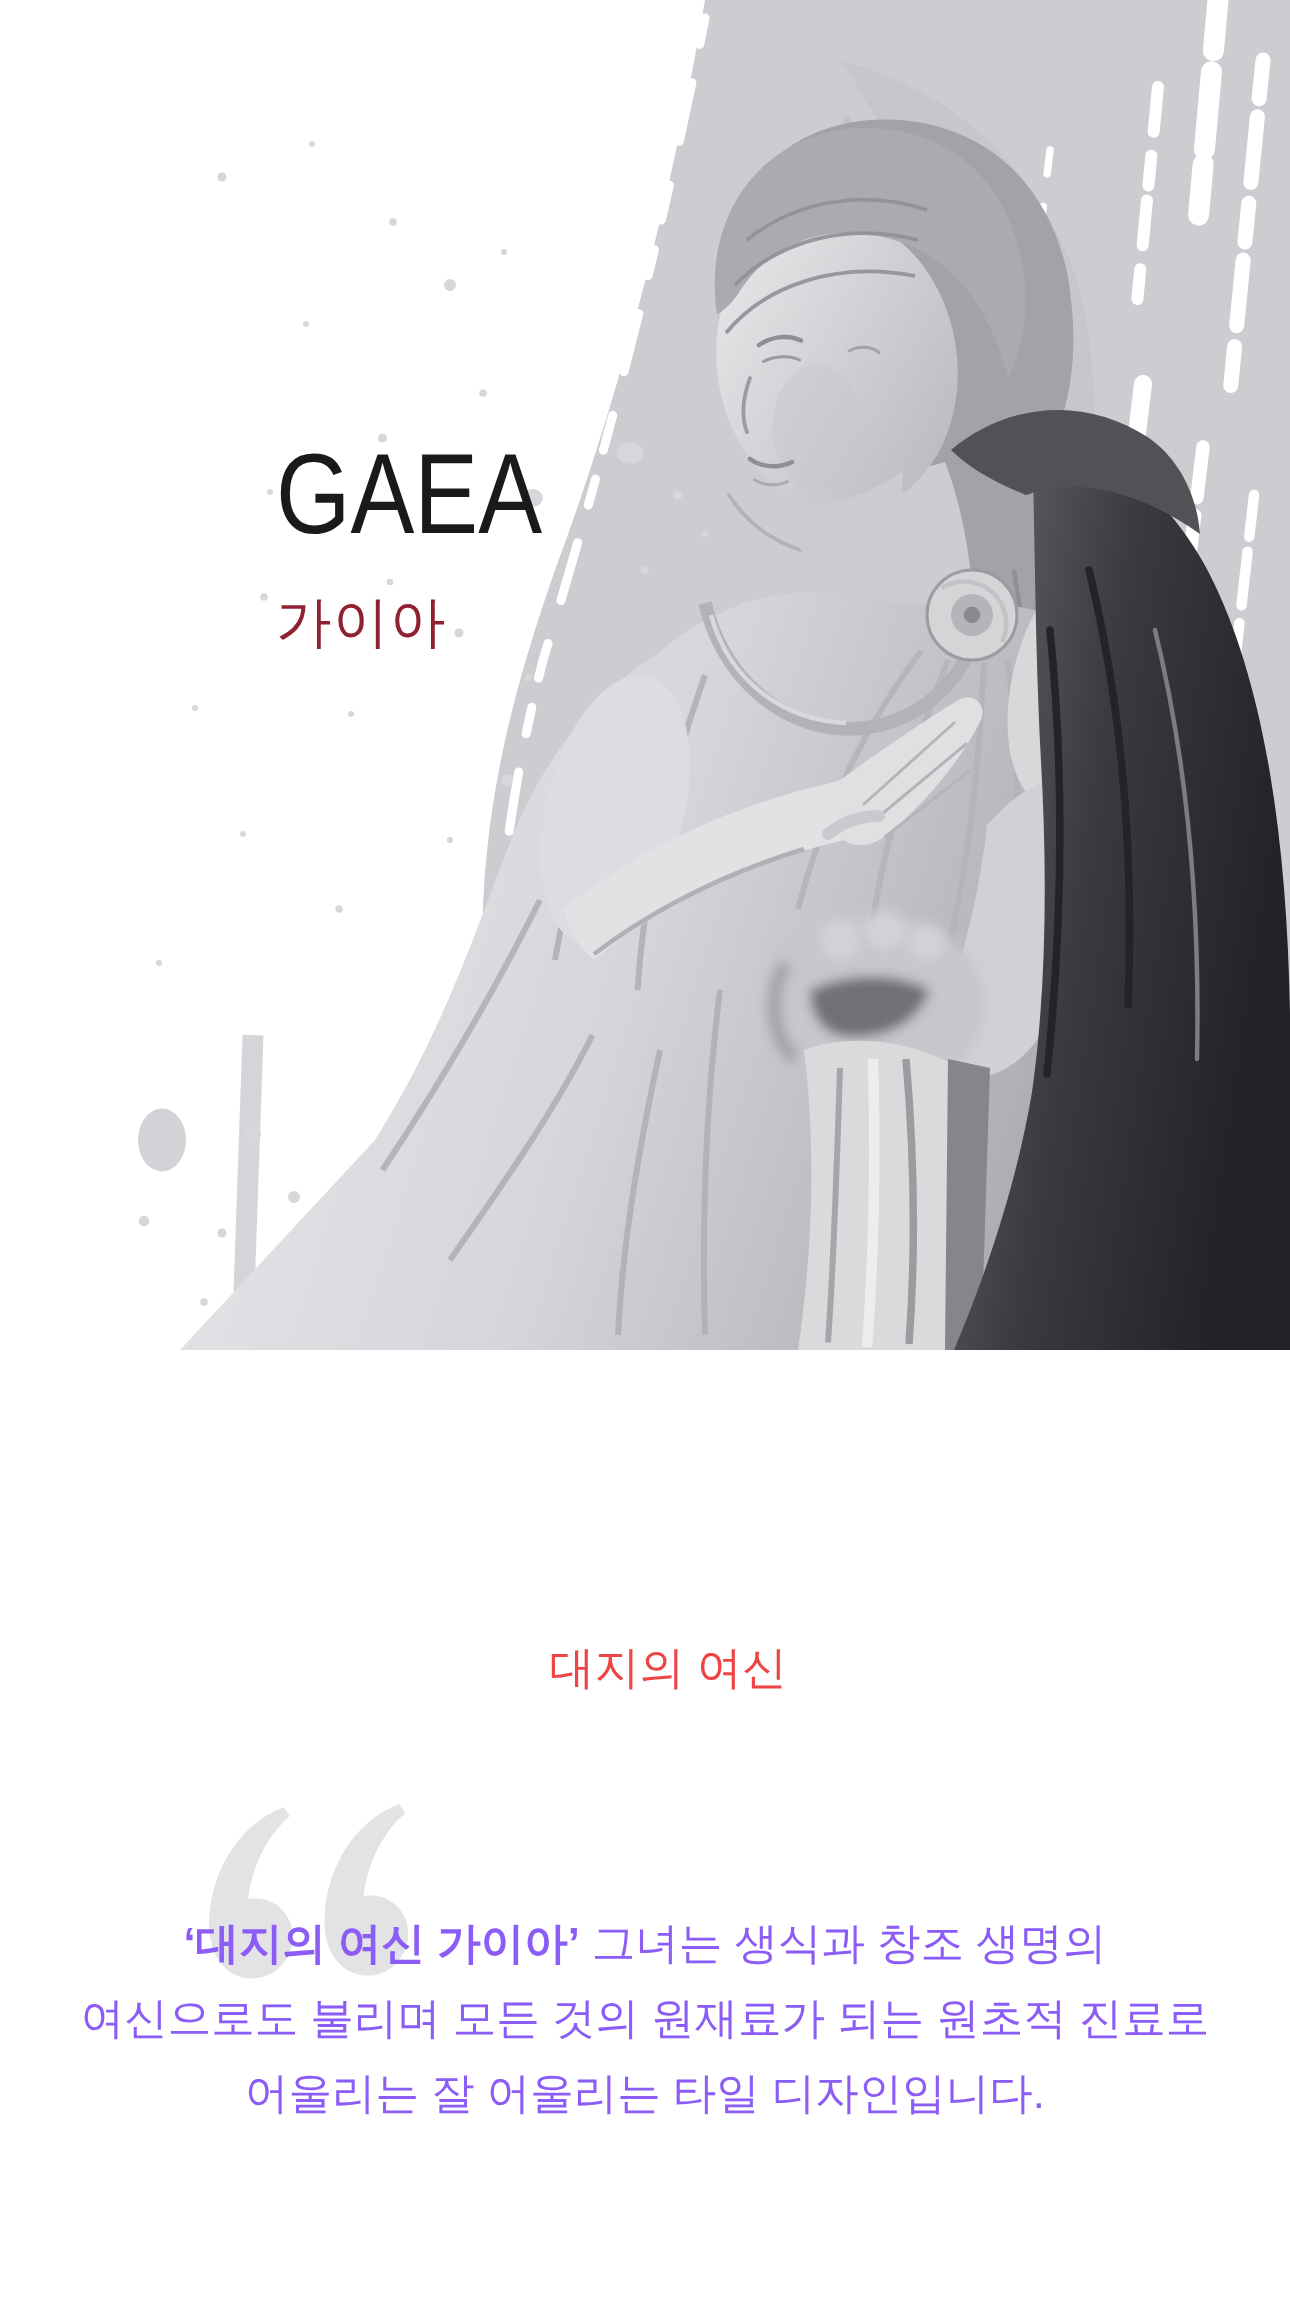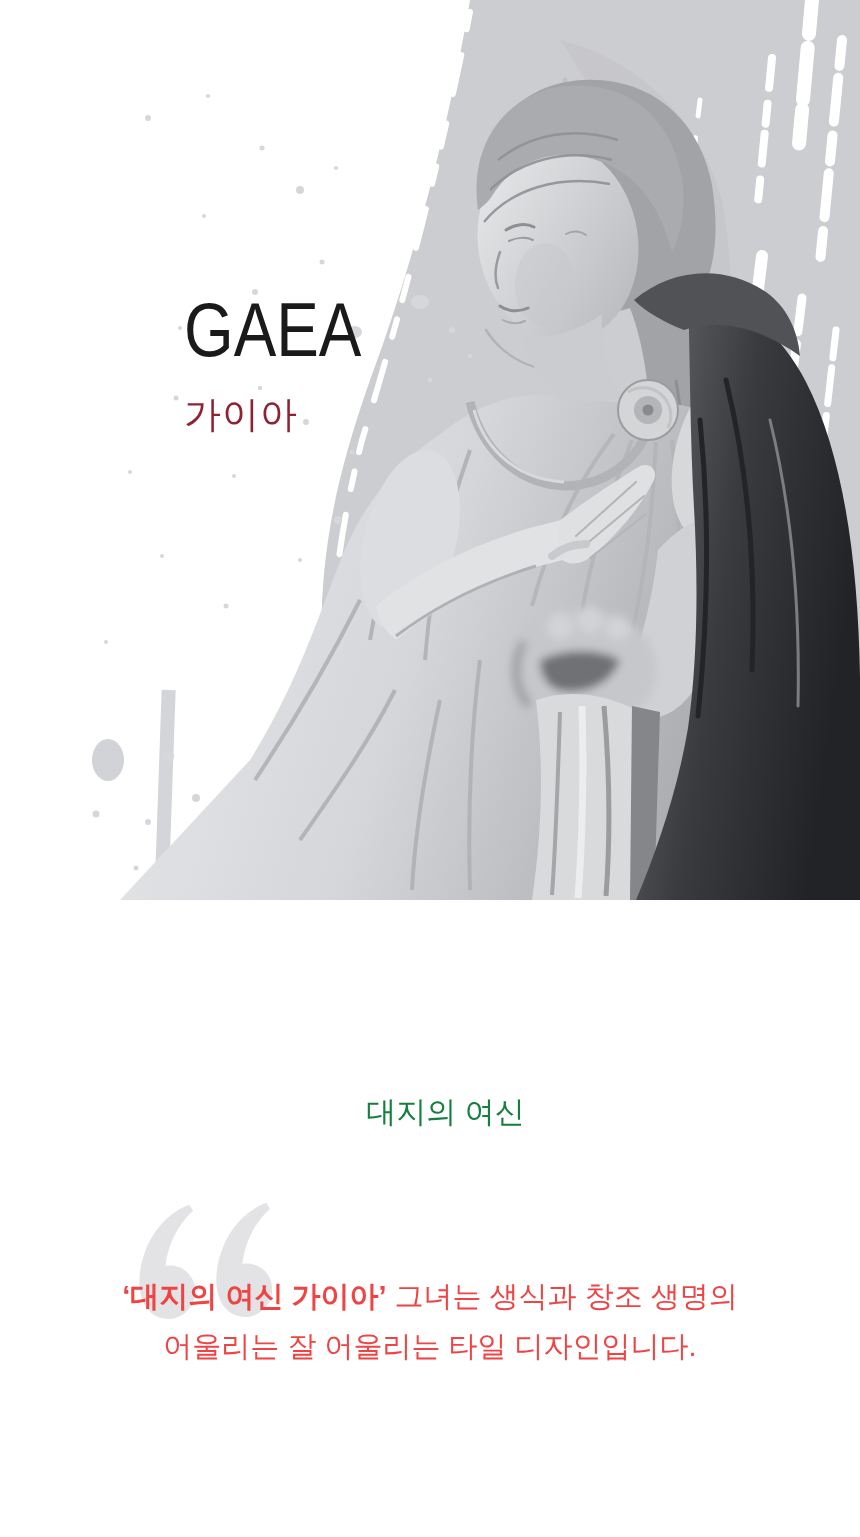--- a/index.html
+++ b/index.html
@@ -53,41 +53,41 @@
   }
 
   
   .intro-heading {
     position: absolute;
     left: 0; right: 0;
     top: 1092px;
     text-align: center;
     font-size: 30px;
     font-weight: 500;
-    color: #15803d;
+    color: #ef4444;
     z-index: 2;
     padding-left: 31px;
   }
   .quote-wrap {
     position: absolute;
     left: 128px;
     top: 1196px;
     width: 148px;
     height: 124px;
     z-index: 0;
   }
   .quote-wrap svg { display: block; width: 148px; height: 124px; }
   .description {
     position: absolute;
     left: 30px; right: 30px;
     top: 1271px;
     text-align: center;
     font-size: 29px;
     font-weight: 400;
-    color: #ef4444;
+    color: #8b5cf6;
     line-height: 50px;
     z-index: 1;
   }
   .description .line { display: block; white-space: nowrap; }
   .description strong { font-weight: 700; }
 </style>
 </head>
 <body>
 
 <div class="page">
@@ -322,17 +322,18 @@
           <path d="M62,6 C36,16 16,42 12,76 C10,94 14,108 24,116 C33,123 46,124 56,117
                    C67,109 71,95 66,83 C61,72 50,66 38,68 C40,48 50,26 66,12 Z" transform="translate(0,2)"></path>
           <path d="M62,6 C36,16 16,42 12,76 C10,94 14,108 24,116 C33,123 46,124 56,117
                    C67,109 71,95 66,83 C61,72 50,66 38,68 C40,48 50,26 66,12 Z" transform="translate(78,0)"></path>
         </g>
       </svg>
     </div>
 
     <p class="description">
       <span class="line"><strong>‘대지의 여신 가이아’</strong><span> 그녀는 생식과 창조 생명의</span></span>
+      <span class="line">여신으로도 불리며 모든 것의 원재료가 되는 원초적 진료로</span>
       <span class="line">어울리는 잘 어울리는 타일 디자인입니다.</span>
     </p>
   </section>
 
 </div>
 
 </body></html>

